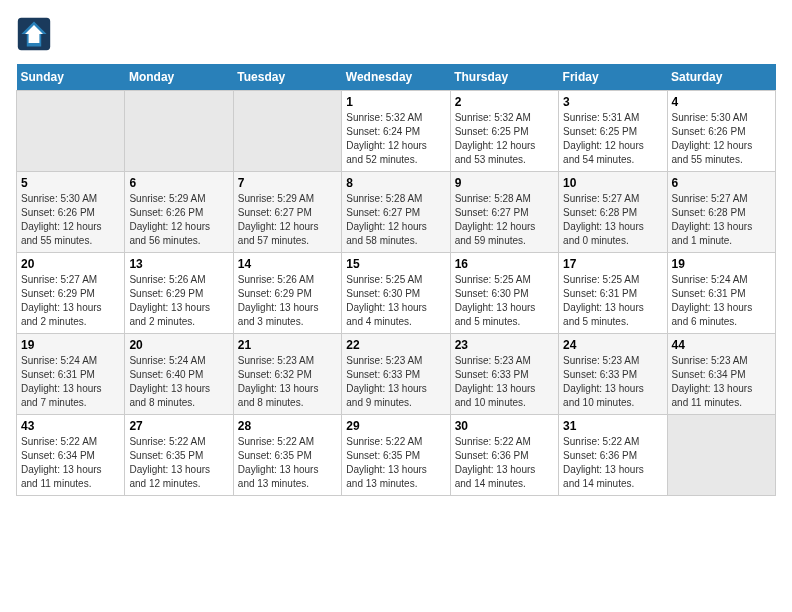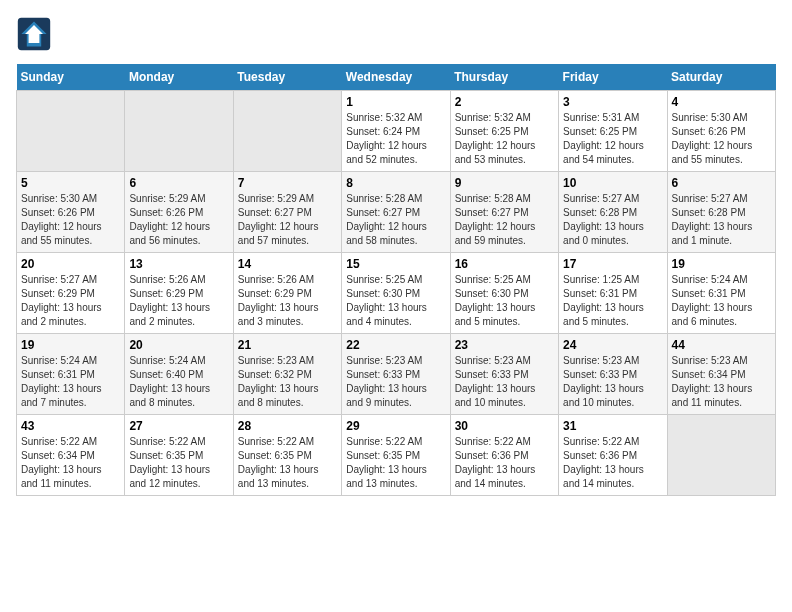--- a/index.html
+++ b/index.html
@@ -236,21 +236,21 @@
         </td>
         <td>
           <div class="day-number">16</div>
           <div class="day-detail">Sunrise: 5:25 AM
 Sunset: 6:30 PM
 Daylight: 13 hours
 and 5 minutes.</div>
         </td>
         <td>
           <div class="day-number">17</div>
-          <div class="day-detail">Sunrise: 1:25 AM
+          <div class="day-detail">Sunrise: 5:25 AM
 Sunset: 6:31 PM
 Daylight: 13 hours
 and 5 minutes.</div>
         </td>
         <td>
           <div class="day-number">19</div>
           <div class="day-detail">Sunrise: 5:24 AM
 Sunset: 6:31 PM
 Daylight: 13 hours
 and 6 minutes.</div>

